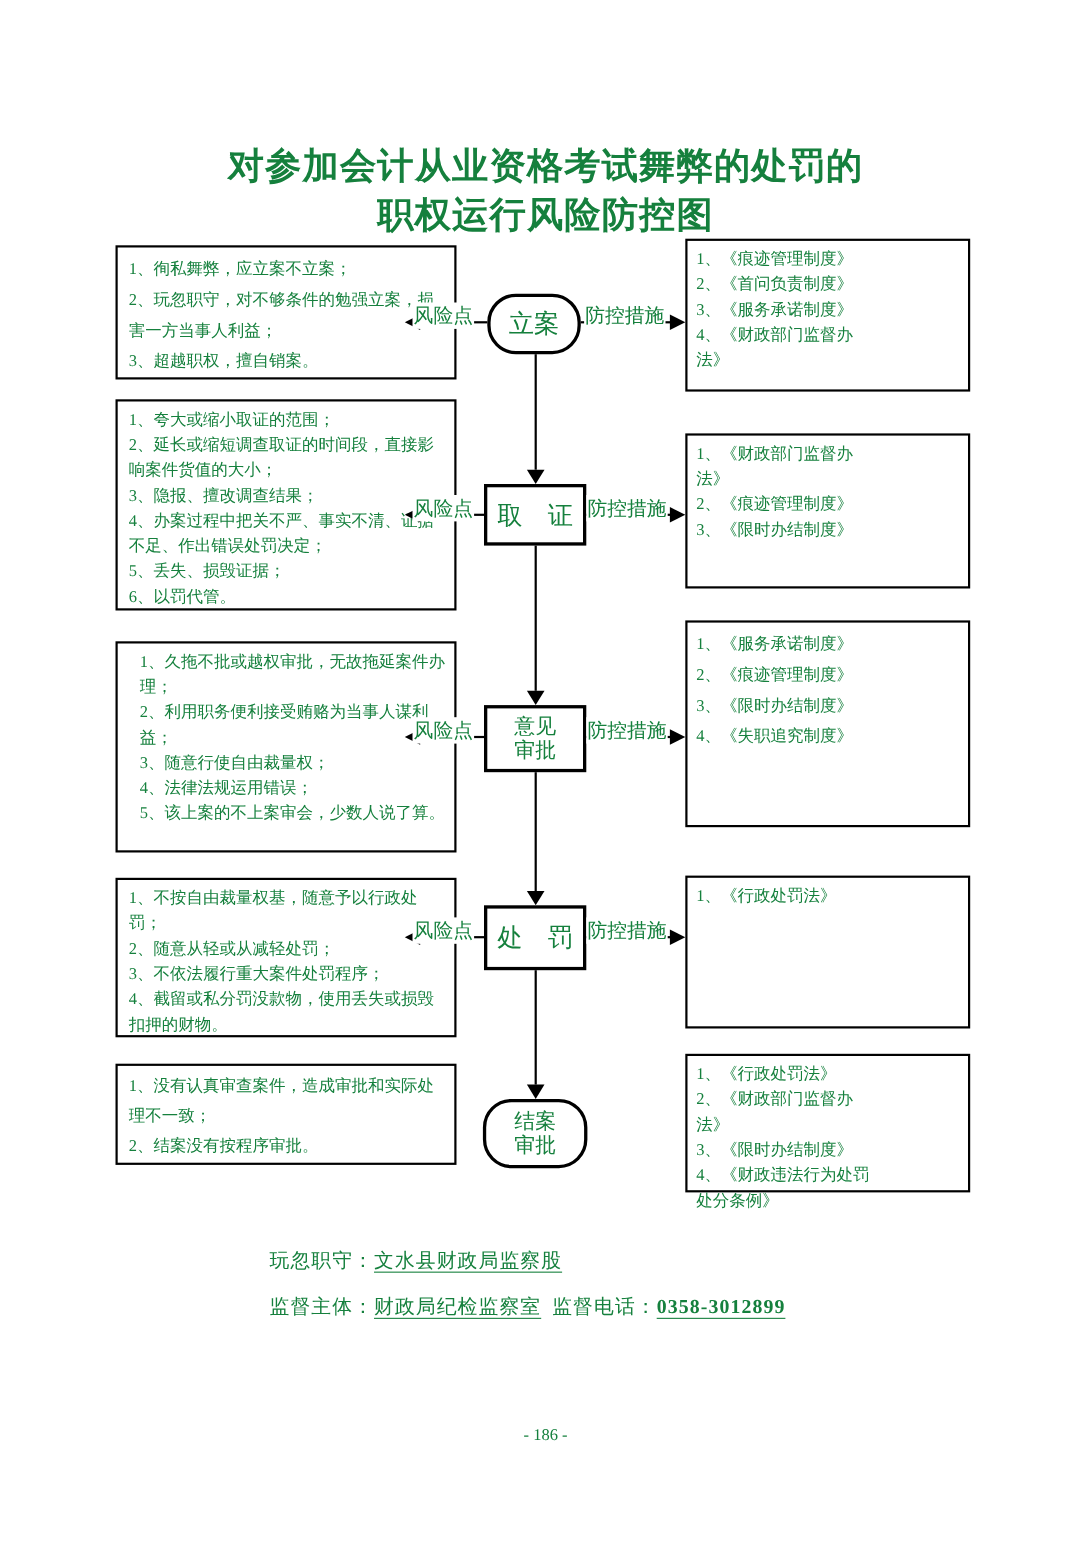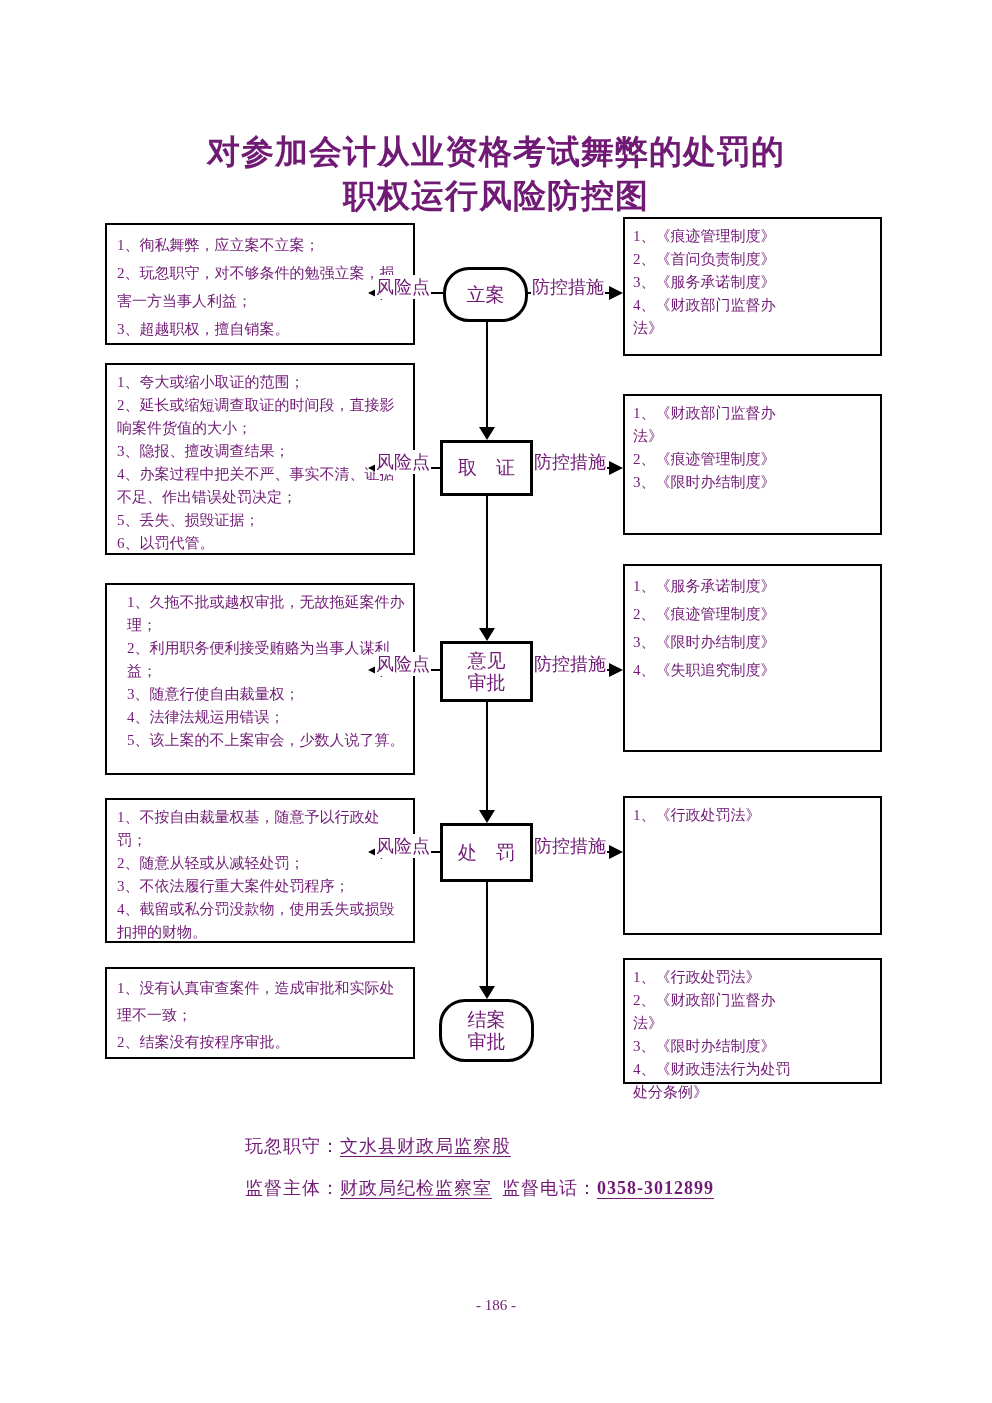--- a/index.html
+++ b/index.html
@@ -1,38 +1,38 @@
 <!DOCTYPE html>
 <html><head>
 <meta charset="utf-8">
 <style>
   html,body { margin:0; padding:0; background:#ffffff; }
   .page {
     position:relative; width:992px; height:1403px; background:#fff;
-    font-family:"Liberation Serif","DejaVu Serif",serif; color:#701a75;
+    font-family:"Liberation Serif","DejaVu Serif",serif; color:#15803d;
     overflow:hidden;
   }
   .title {
     position:absolute; top:130px; left:0; width:100%;
     text-align:center; font-size:33px; font-weight:bold; line-height:44px;
     letter-spacing:1px;
   }
   .box {
     position:absolute; border:2px solid #000; box-sizing:border-box;
     font-size:15px; background:#fff;
   }
   .left-box  { left:105px; width:310px; padding:6px 8px 4px 10px; }
   .right-box { left:623px; width:259px; padding:6px 76px 4px 8px; }
   .lh23 .box-item { line-height:23px; }
   .lh27 .box-item { line-height:27px; }
   .lh28 .box-item { line-height:28px; }
   .node {
     position:absolute; border:3px solid #000; box-sizing:border-box;
     background:#fff; display:flex; align-items:center; justify-content:center;
-    text-align:center; font-size:19px; white-space:pre-line;
+    text-align:center; font-size:23px; white-space:pre-line;
   }
   .stadium { border-radius:26px; }
   .two-line { font-size:19px; line-height:22px; }
   .hline { position:absolute; height:2px; background:#000; }
   .vline { position:absolute; width:2px; background:#000; left:486px; }
   .arrow-left {
     position:absolute; width:0; height:0;
     border-top:7px solid transparent; border-bottom:7px solid transparent;
     border-right:14px solid #000;
   }

